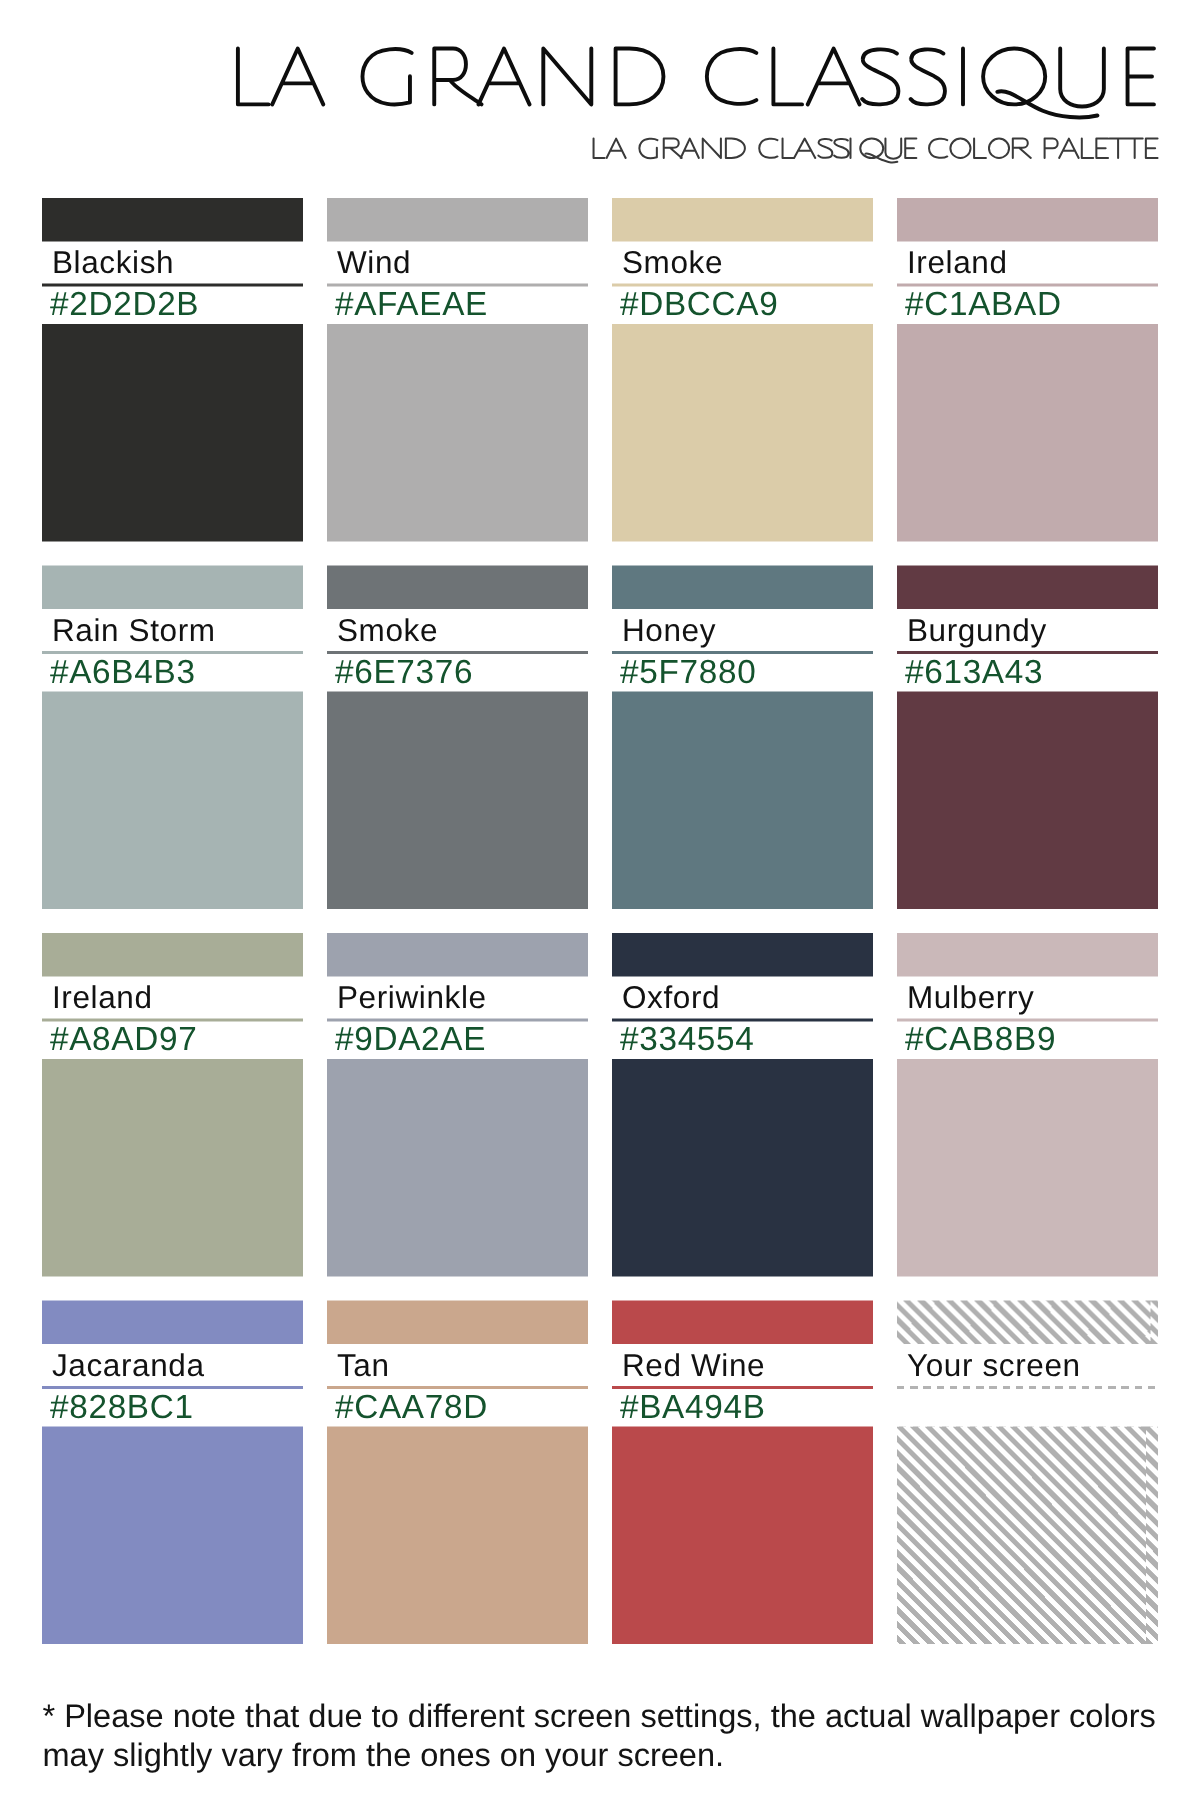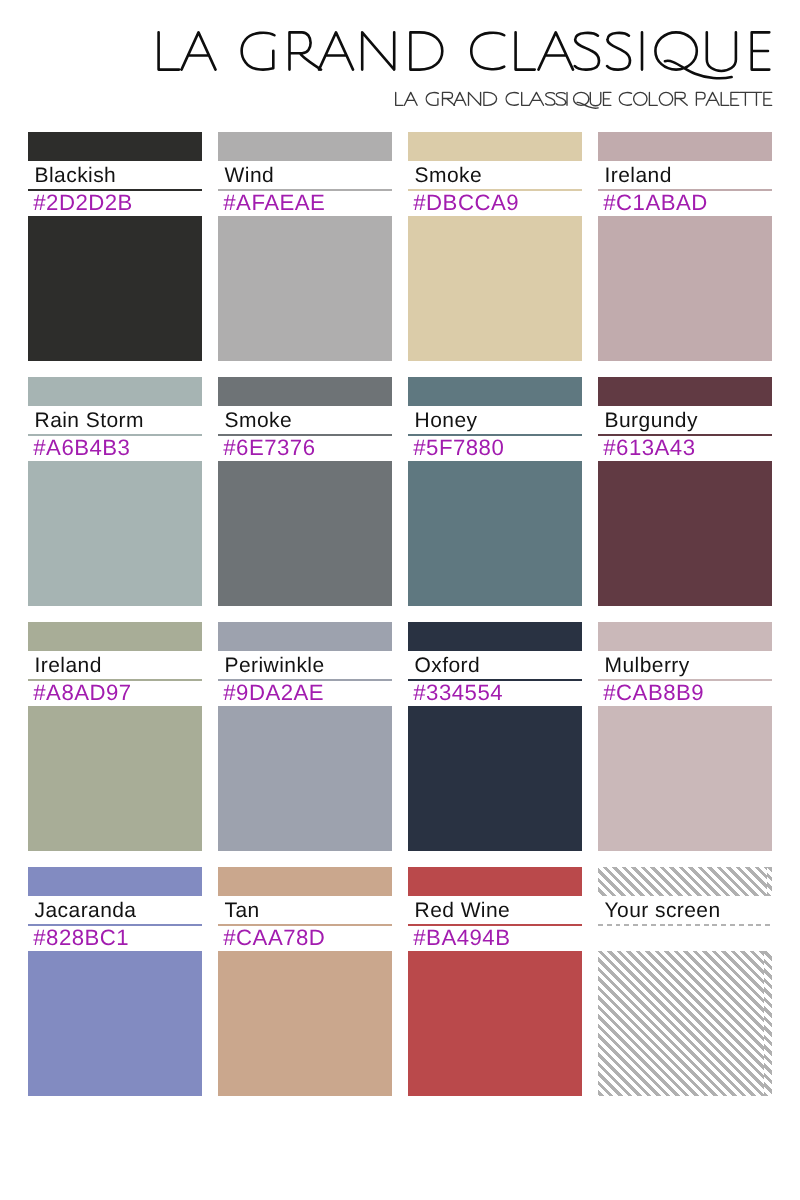--- a/index.html
+++ b/index.html
@@ -22,21 +22,21 @@
 
   .grid{position:absolute;left:0;top:0;width:800px;height:1200px;}
   .cell{position:absolute;width:174px;}
   .bar{position:absolute;left:0;top:0;width:174px;height:29px;}
   .name{position:absolute;left:0;top:29px;width:174px;height:20px;
     font-size:21px;line-height:21px;padding-top:4.0px;padding-left:6.6px;
     color:#121212;letter-spacing:0.42px;box-sizing:border-box;}
   .rule{position:absolute;left:0;top:57px;width:174px;height:1.8px;}
   .hex{position:absolute;left:0;top:58.8px;width:174px;height:25px;
     font-size:22.2px;line-height:22px;padding-top:1.2px;padding-left:5.3px;
-    color:#a21caf;letter-spacing:0.48px;box-sizing:border-box;}
+    color:#14532d;letter-spacing:0.48px;box-sizing:border-box;}
   .block{position:absolute;left:0;top:84px;width:174px;height:145px;}
   .hatch{
     background-color:#ffffff;
     background-position:-8px 0;
     background-image:repeating-linear-gradient(45deg,
       #b0b0b0 0px,#b0b0b0 3.45px,
       #ffffff 3.45px,#ffffff 6.72px);
   }
   .bar.hatch{background-position:-5px 0;}
   .rule-dashed{
@@ -175,13 +175,14 @@
       </div>
       <div class="cell" style="left: 598px; top: 867px;">
         <div class="bar hatch"></div>
         <div class="name">Your screen</div>
         <div class="rule-dashed"></div>
         <div class="hex"></div>
         <div class="block hatch"></div>
       </div>
     </div>
 
+  <div class="note">* Please note that due to different screen settings, the actual wallpaper colors may slightly vary from the ones on your screen.</div>
 </div>
 
 </body></html>

